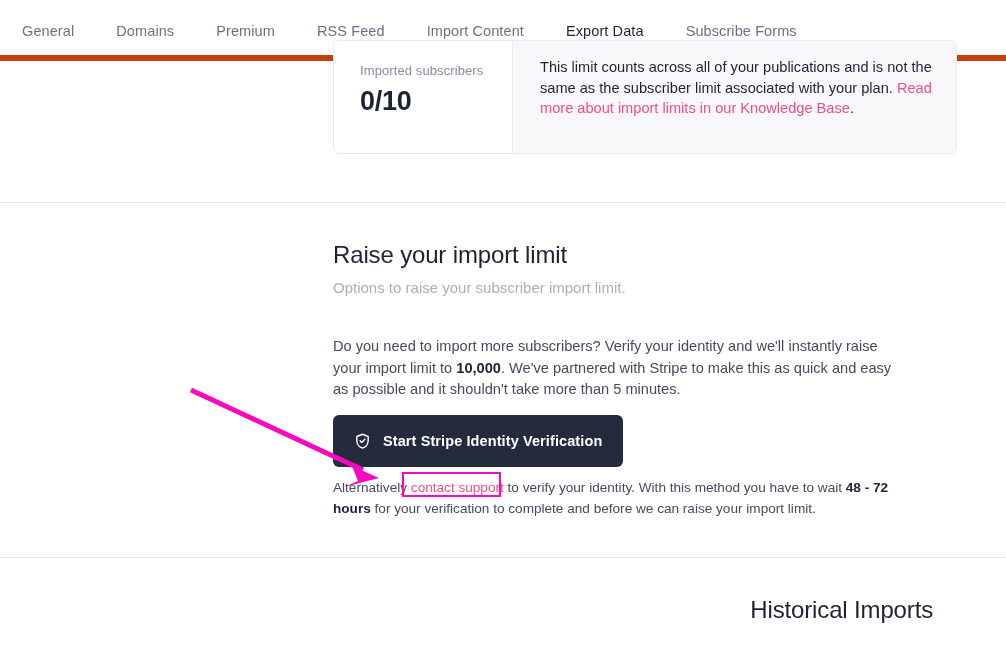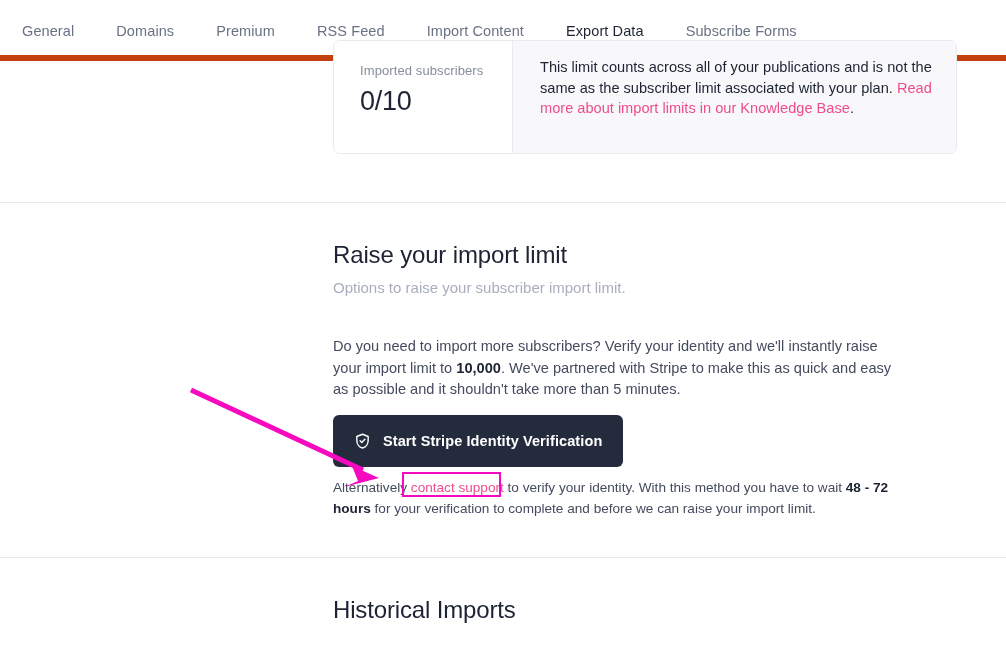--- a/index.html
+++ b/index.html
@@ -75,21 +75,21 @@
     border-right: 1px solid #e9eaee;
     padding: 22px 0 0 26px;
   }
   .limit-label {
     font-size: 13px;
     color: #878d9e;
     letter-spacing: 0.1px;
   }
   .limit-value {
     font-size: 27px;
-    font-weight: normal;
+    font-weight: bold;
     color: #1d2333;
     margin-top: 8px;
     letter-spacing: -0.3px;
   }
   .limit-right {
     flex: 1;
     background: #f8f8fa;
     padding: 16px 22px 0 27px;
   }
   .limit-text {
@@ -109,21 +109,21 @@
     width: 1006px;
     height: 1px;
     background: #e8e9ed;
   }
   #divider-1 { top: 202px; }
   #divider-2 { top: 557px; }
 
   
   .section { position: absolute; left: 333px; width: 600px; }
   #section-raise { top: 240px; }
-  #section-historical { top: 595px; }
+  #section-historical { top: 595px; text-align: right; }
 
   .section-title {
     font-size: 24px;
     color: #1d2333;
     letter-spacing: -0.15px;
     line-height: 30px;
   }
   .section-sub {
     font-size: 15px;
     color: #a9aebd;

